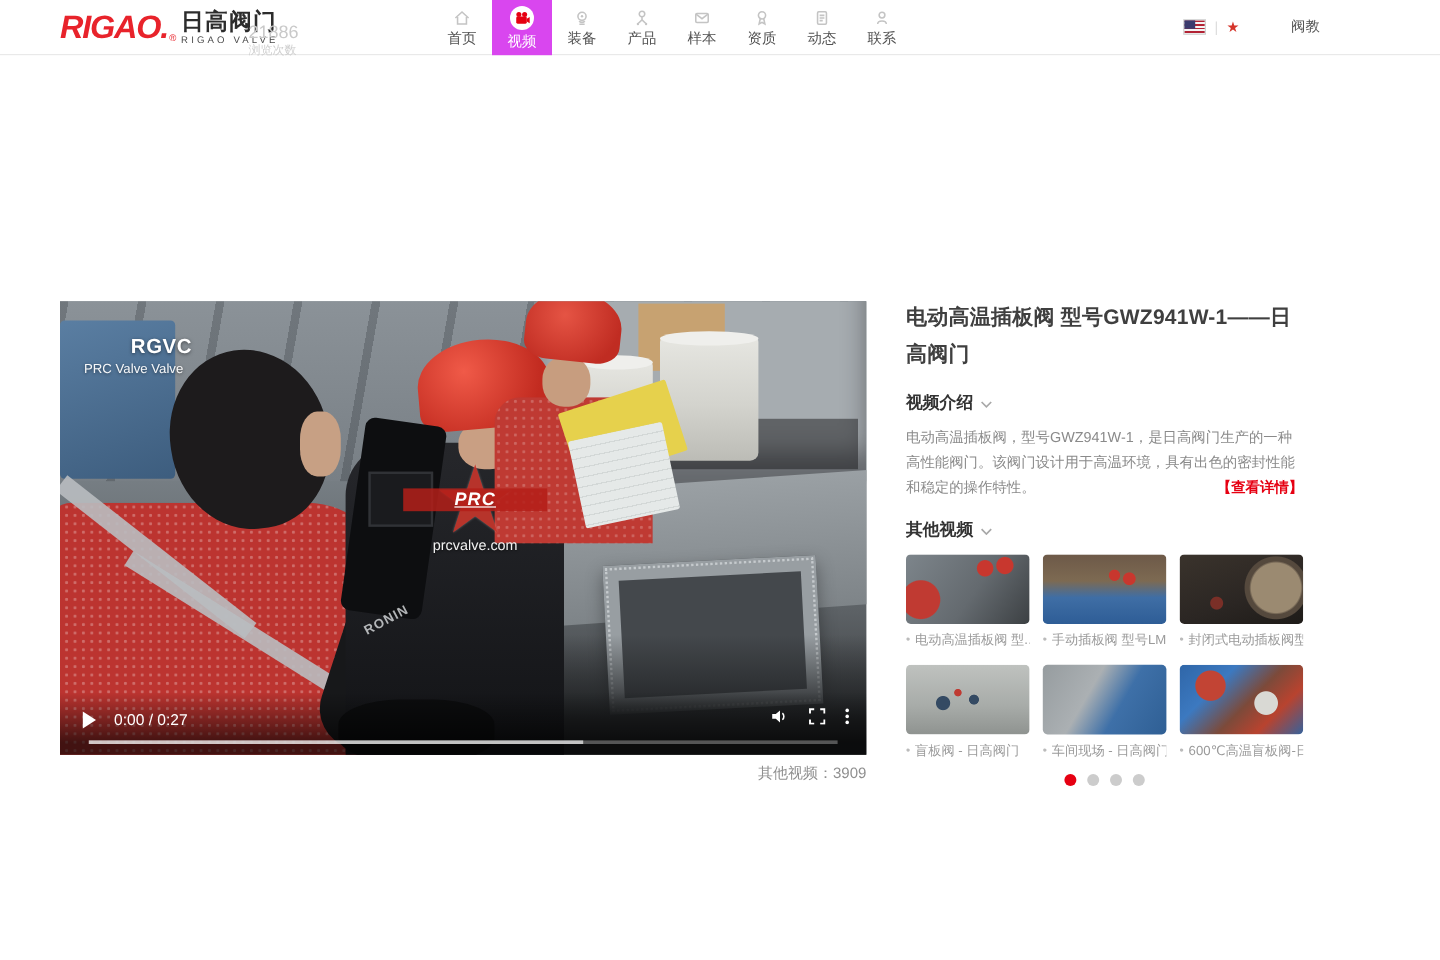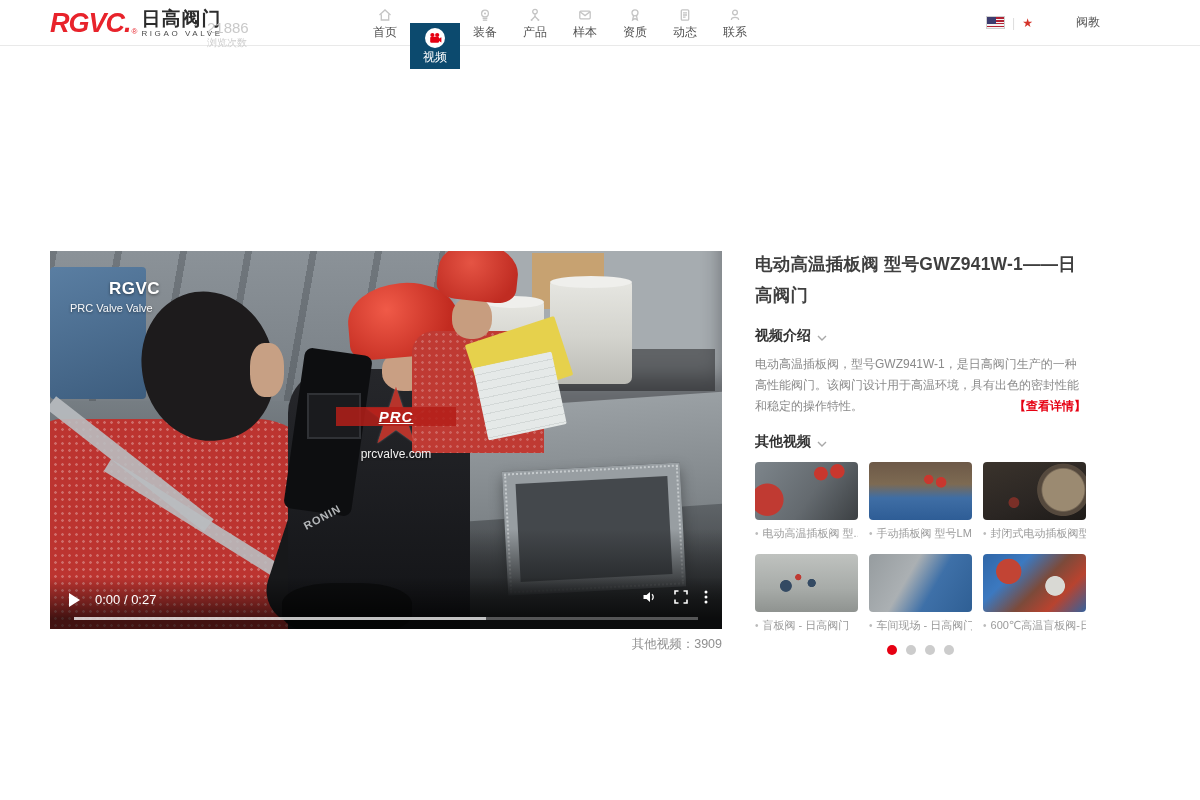--- a/index.html
+++ b/index.html
@@ -17,21 +17,21 @@
   .logo-en { font-size:8px; color:#4a4a4a; letter-spacing:2.6px; line-height:10px; }
   .header-views { position:absolute; left:207px; top:7px; }
   .hv-num { font-size:15px; color:#c9c9c9; line-height:17px;margin-top:12px; }
   .hv-label { font-size:10px; color:#cfcfcf; line-height:13px; }
 
   nav { position:absolute; left:360px; top:0; height:46px; display:flex; }
   .nav-item { width:50px; height:46px; display:flex; flex-direction:column; align-items:center;
     justify-content:center; gap:3px; cursor:pointer; text-decoration:none; }
   .nav-item .nav-label { font-size:12px; color:#525252; line-height:13px; }
   .nav-item svg { display:block; }
-  .nav-item.active { background:#0c4a6e;margin-top:23px; }
+  .nav-item.active { background:#d946ef; }
   .nav-item.active .nav-label { color:#fff; }
 
   .header-right { position:absolute; left:986px; top:14px; display:flex; align-items:center; gap:7px; }
   .flag { position:relative; width:19px; height:13px; display:inline-block; cursor:pointer;
     background:repeating-linear-gradient(180deg,#b22234 0 1.5px,#f4f4f4 1.5px 3px);
     border:0.5px solid #d0d0d0; }
   .flag .canton { position:absolute; left:0; top:0; width:9px; height:6.5px; background:#3c3b6e; }
   .hr-sep { color:#ddd; font-size:12px; }
   .edu-link { display:flex; align-items:center; gap:3px; cursor:pointer; text-decoration:none; }
   .star-ic { color:#d5342a; font-size:12px; }
@@ -178,21 +178,21 @@
 
   .dots { margin-top:12px; display:flex; gap:9px; justify-content:center; }
   .pg-dot { width:10px; height:10px; border-radius:50%; background:#ccc; cursor:pointer; }
   .pg-dot.active { background:#e60012; }
 </style>
 </head>
 <body>
 
 <header>
   <div class="logo">
-    <span class="logo-rgvc">RGVC.</span>
+    <span class="logo-rgvc">RIGAO.</span>
     <span class="logo-reg">®</span>
     <span>
       <span class="logo-cn" style="display:block">日高阀门</span>
       <span class="logo-en" style="display:block">RIGAO VALVE</span>
     </span>
   </div>
 
   <div class="header-views">
     <div class="hv-num">21886</div>
     <div class="hv-label">浏览次数</div>

